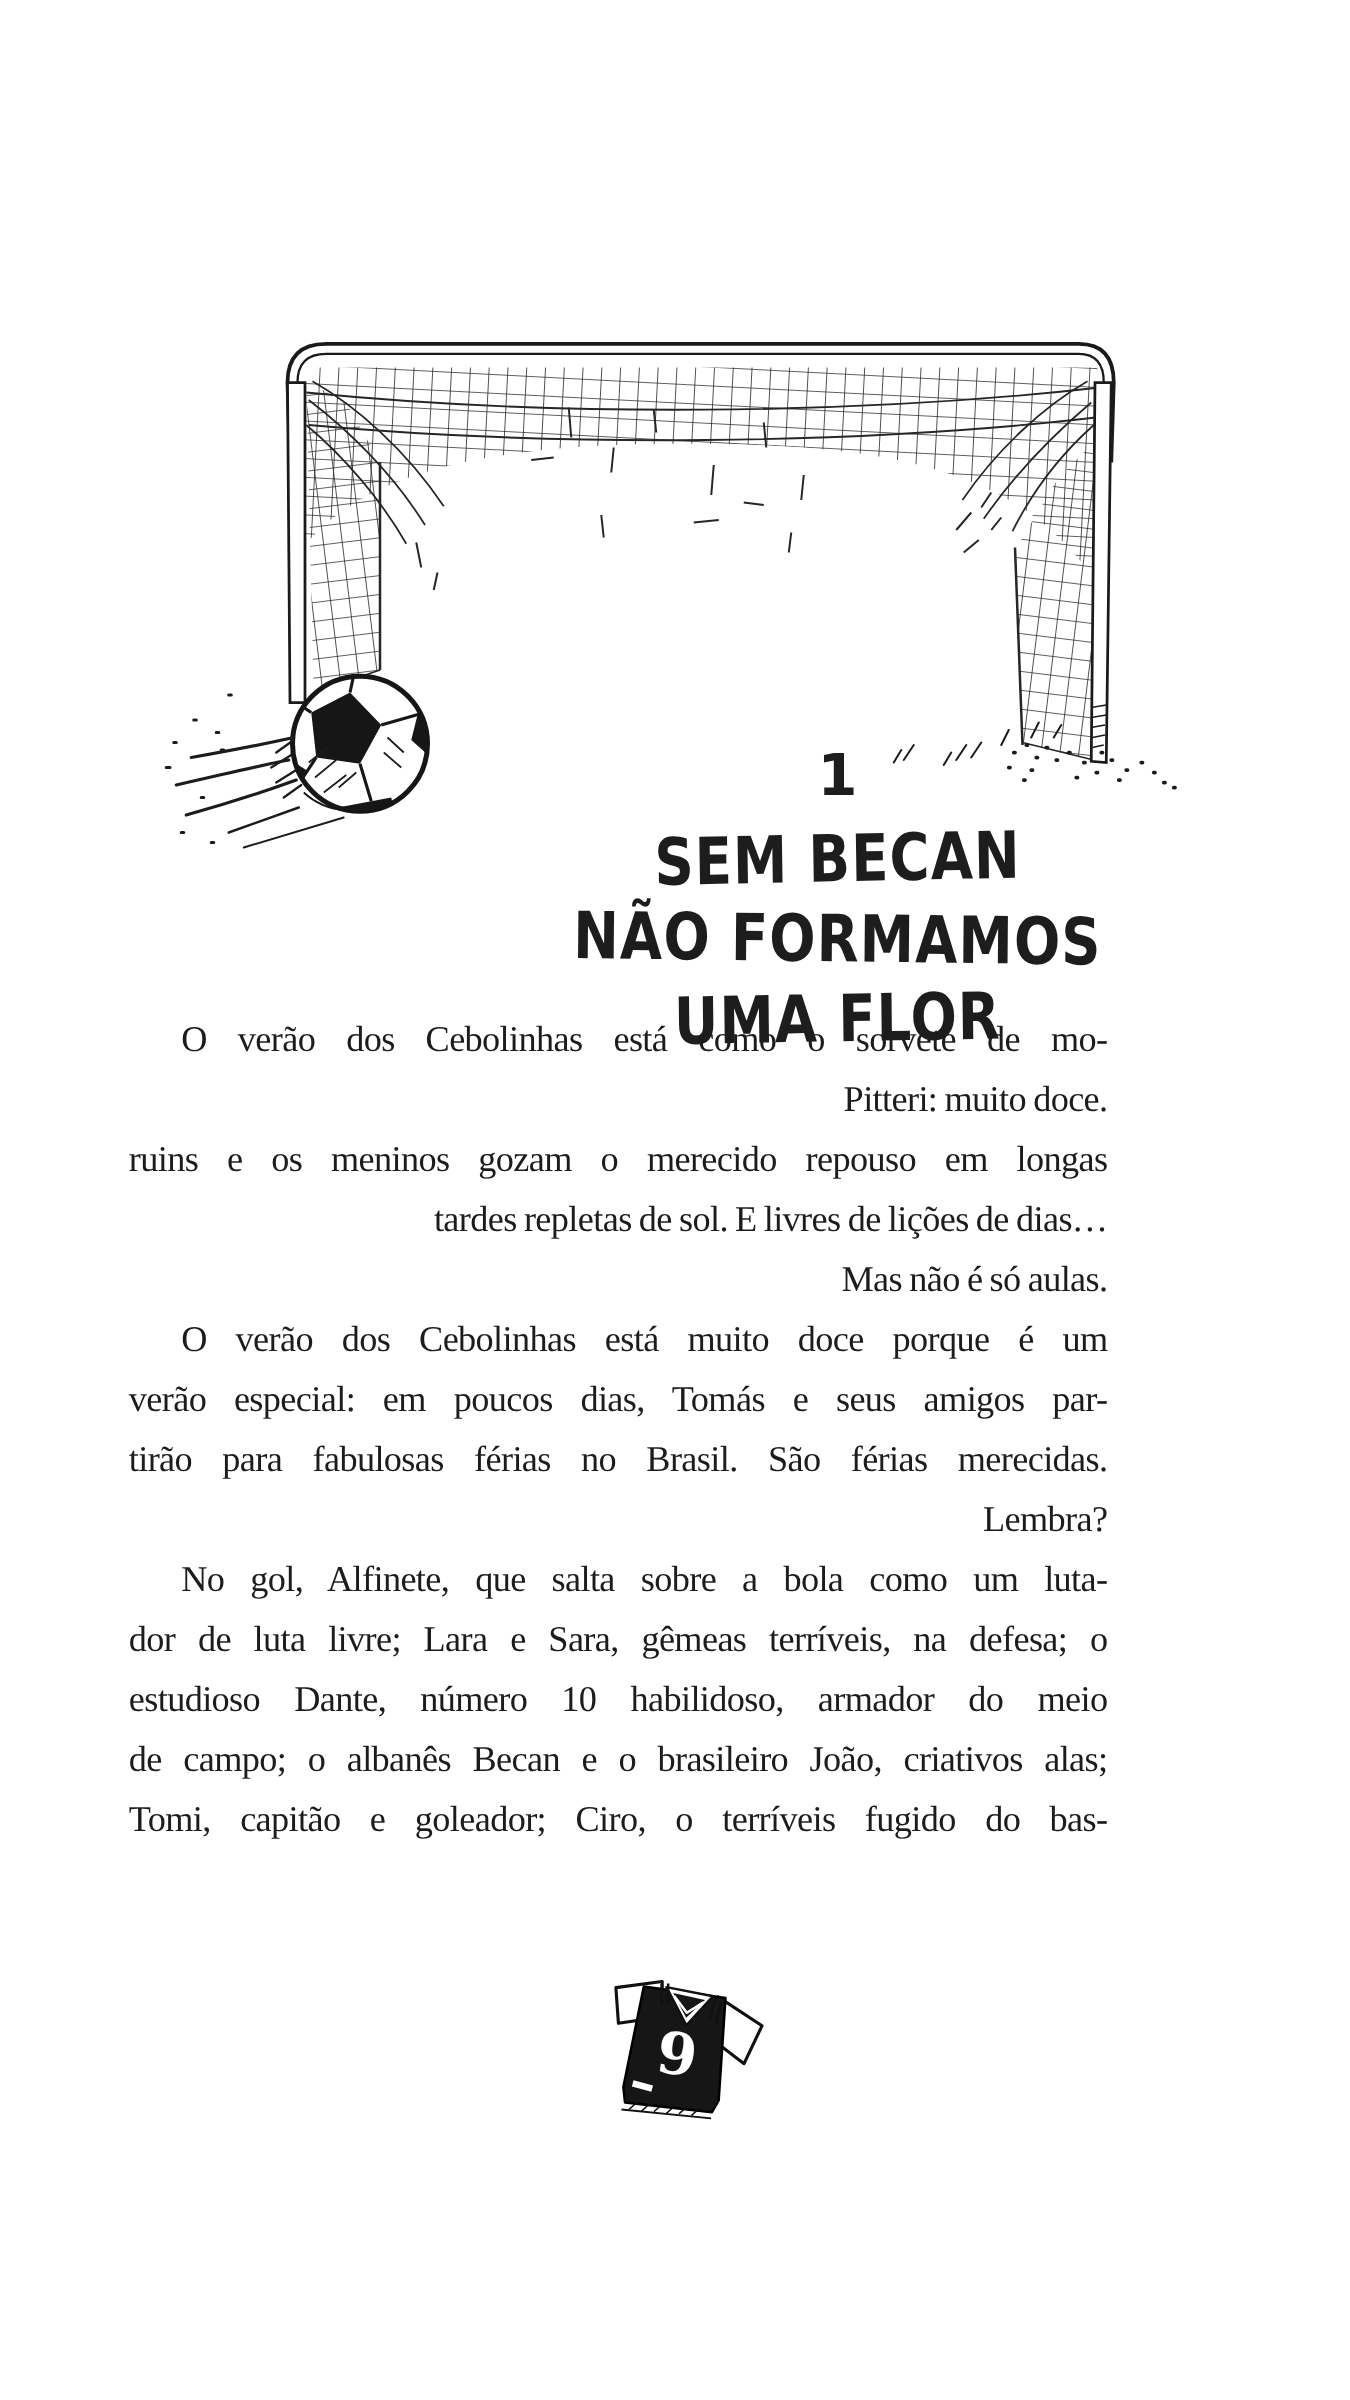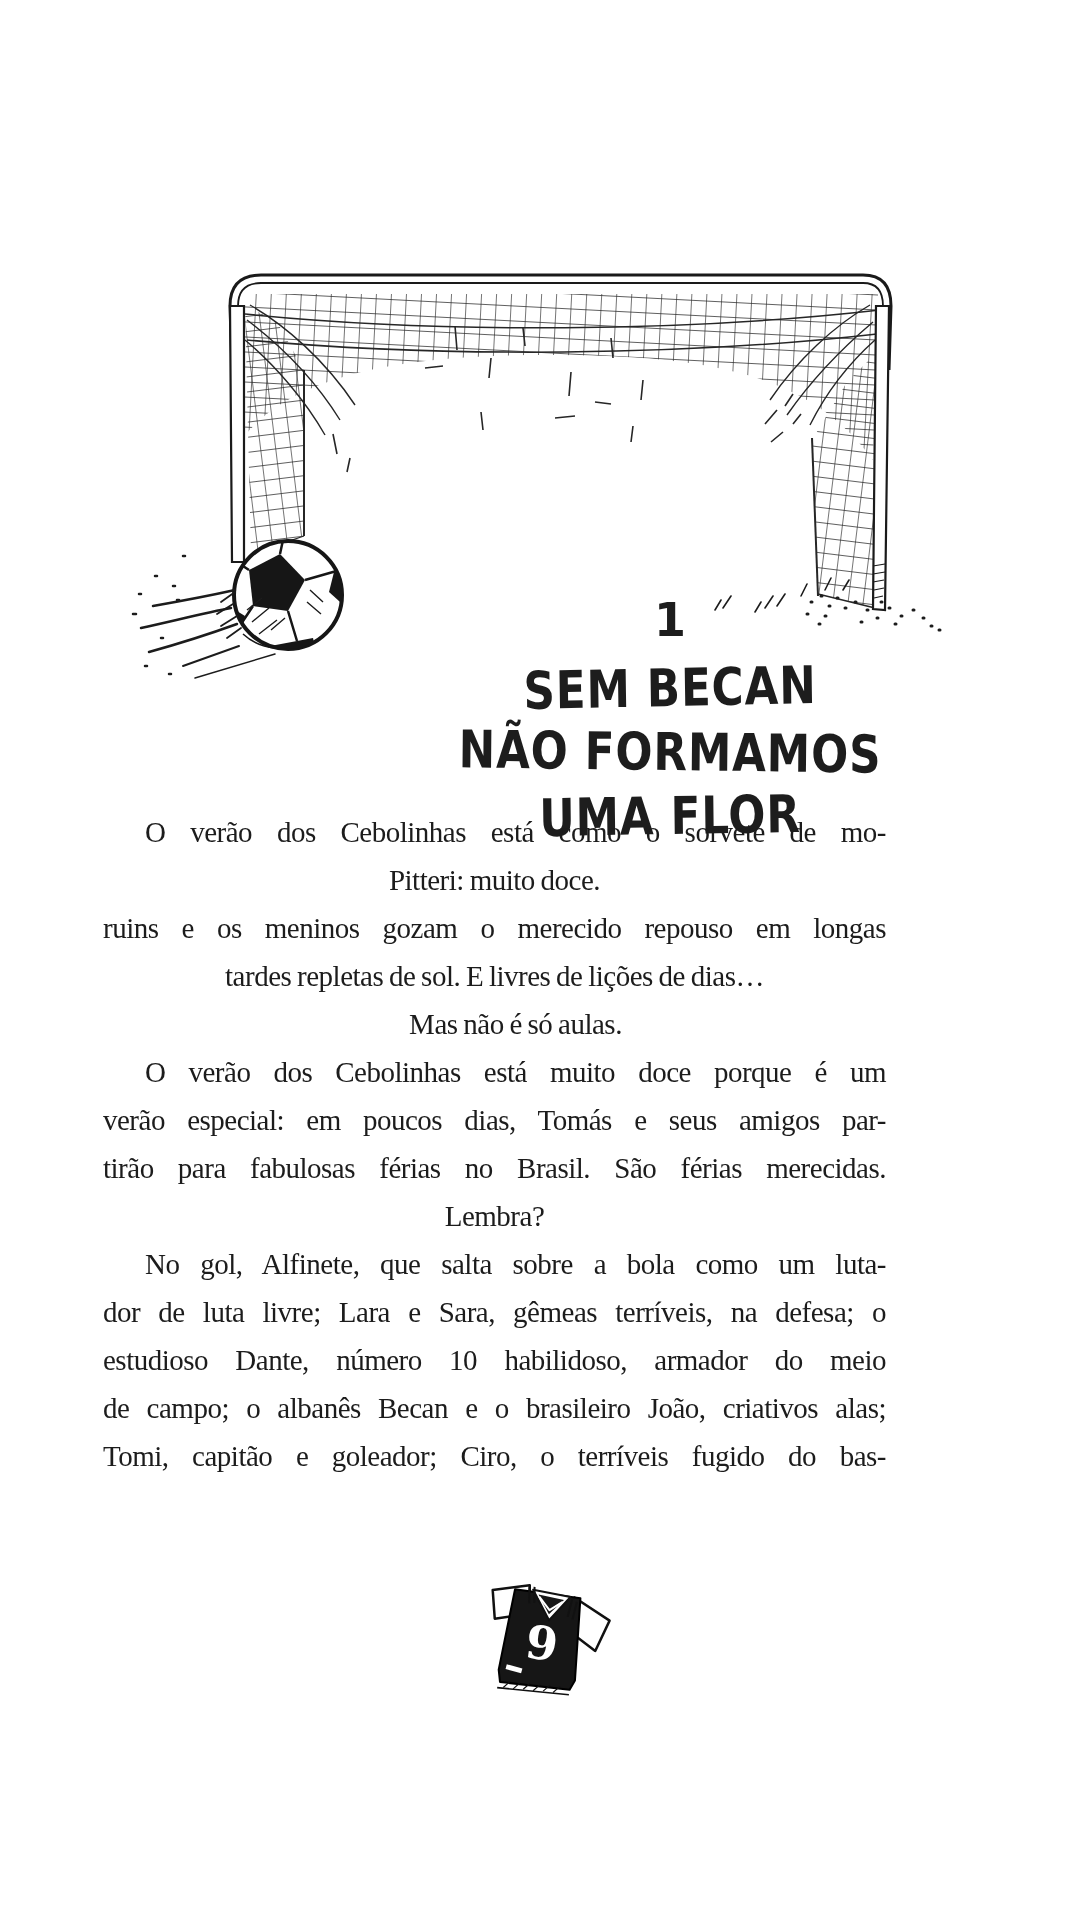--- a/index.html
+++ b/index.html
@@ -10,21 +10,21 @@
   .chap{position:absolute;left:145px;top:374px;width:800px;text-align:center;
         color:#1d1d1d;font-family:"DejaVu Sans",sans-serif;font-weight:700;}
   .chnum{font-size:46px;line-height:72px;}
   .chline{font-size:52px;line-height:64px;letter-spacing:1px;transform-origin:50% 50%;}
   .c1{transform:scaleX(.84) rotate(-1deg);}
   .c2{transform:scaleX(.84) rotate(.6deg);}
   .c3{transform:scaleX(.84) rotate(-.8deg);}
   .text{position:absolute;left:103px;top:808px;width:783px;
         font-size:29px;line-height:48px;letter-spacing:-0.5px;word-spacing:-1px;
         color:#1c1c1c;}
-  .bl{height:48px;text-align:center;}
+  .bl{height:48px;text-align:right;}
   .j{text-align:justify;text-align-last:justify;}
   .ind{text-indent:42px;}
   .pagefoot{position:absolute;left:476px;top:1572px;width:140px;height:150px;}
 </style>
 </head>
 <body>
 
 <div class="illus">
   <svg width="820" height="470" viewBox="0 0 820 470">
     <defs>

